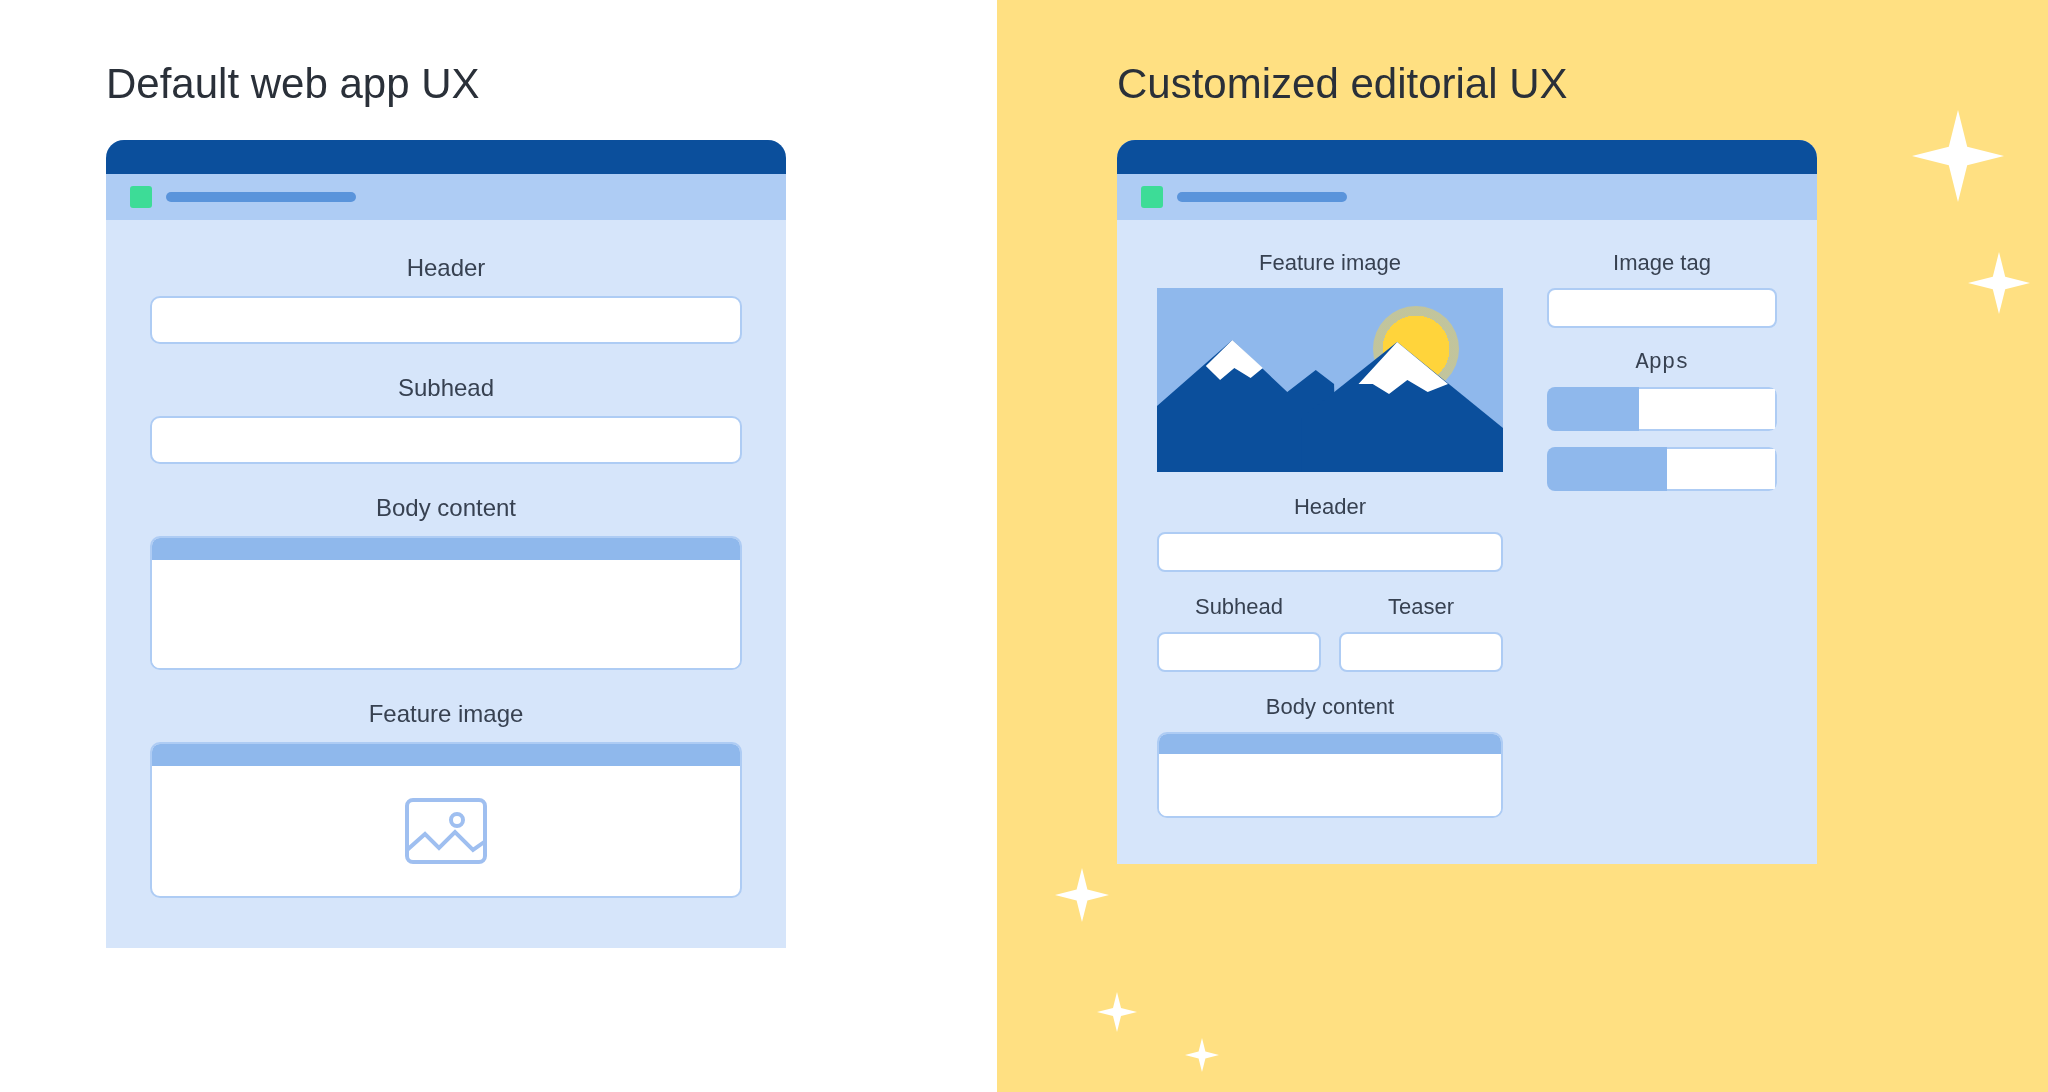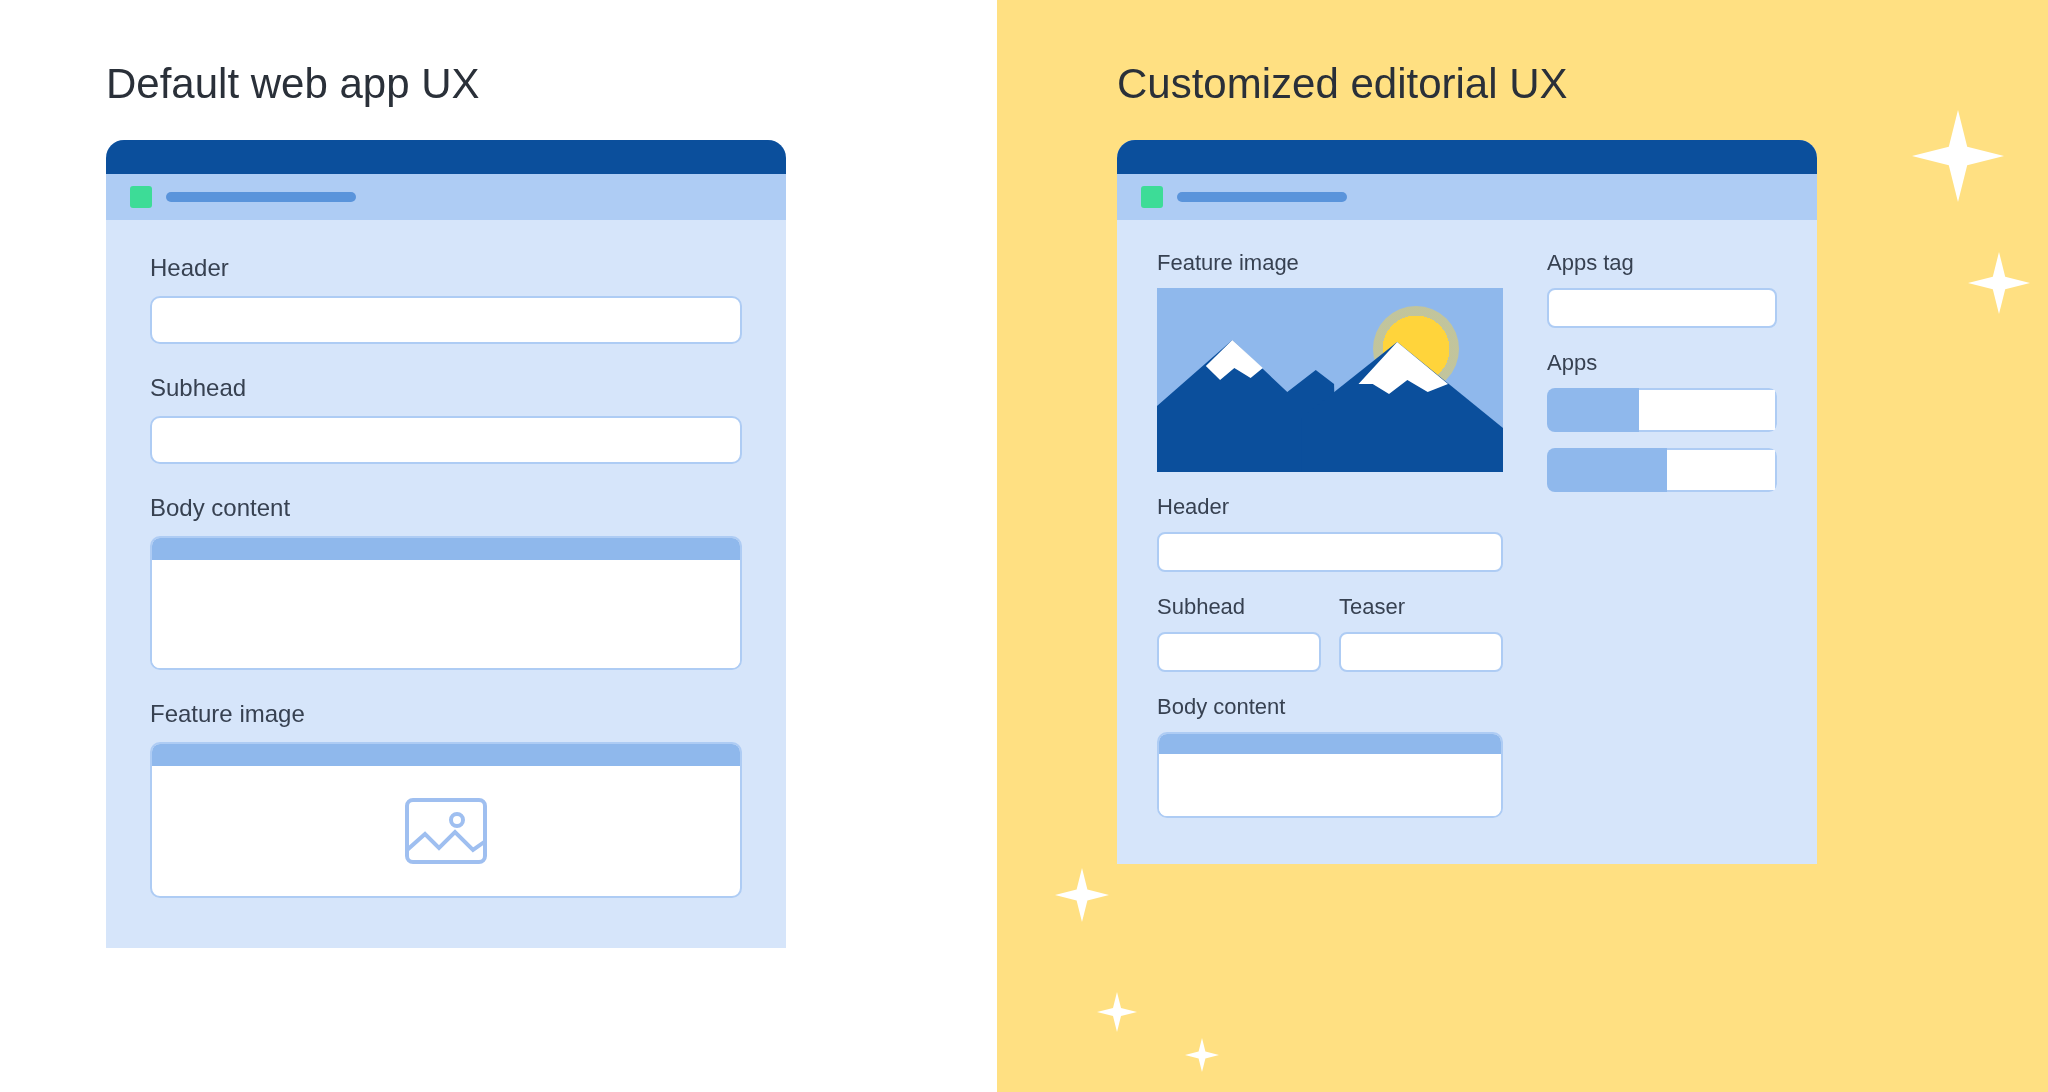--- a/index.html
+++ b/index.html
@@ -24,20 +24,21 @@
     font-weight: 400;
     color: #2a3039;
     margin-bottom: 32px;
   }
 
   .window {
     background: #d6e5fa;
     border-radius: 18px 18px 0 0;
     overflow: hidden;
     position: relative;
+    text-align: center;
   }
 
   .window-titlebar {
     height: 34px;
     background: #0b4f9c;
   }
   .window-addrbar {
     height: 46px;
     background: #aeccf4;
     display: flex;
@@ -291,26 +292,26 @@
                 <div class="area"></div>
             </div>
           </div>
 
         </div>
 
         <div class="col-side">
 
 
           <div class="field-block-sm">
-            <div class="field-label-sm">Apps tag</div>
+            <div class="field-label-sm">Image tag</div>
             <div class="text-input-sm"></div>
           </div>
 
 
-          <div class="field-block-sm" style="margin-bottom:0;">
+          <div class="field-block-sm" style="margin-bottom:0;font-family:Liberation Mono, monospace;">
             <div class="field-label-sm">Apps</div>
             <div class="apps-row">
               <div class="a" style="flex:0 0 40%;"></div>
                 <div class="b" style="flex:1;"></div>
             </div>
             <div class="apps-row" style="margin-bottom:0;">
               <div class="a" style="flex:0 0 52%;"></div>
                 <div class="b" style="flex:1;"></div>
             </div>
           </div>

